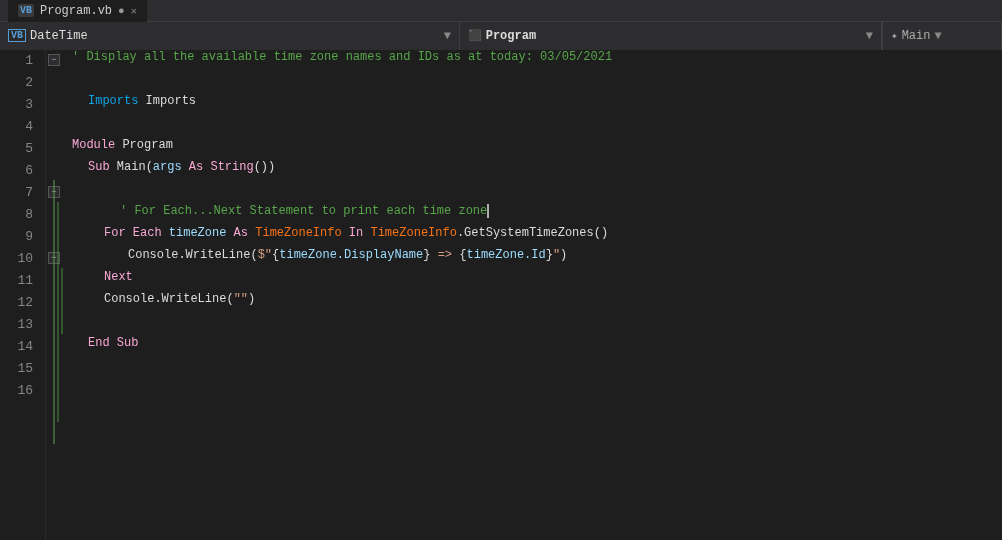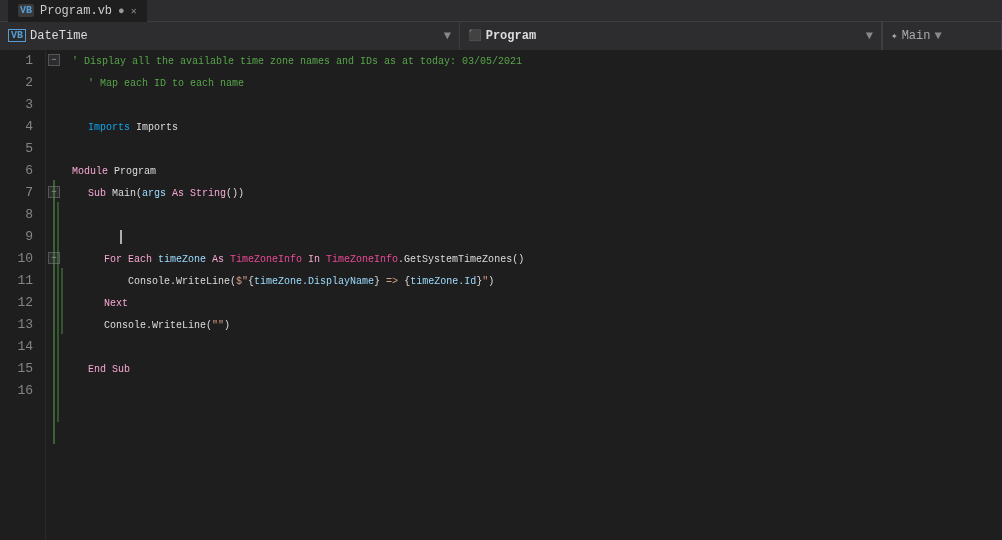--- a/index.html
+++ b/index.html
@@ -146,35 +146,34 @@
     
     .code-area {
       flex: 1;
       overflow-x: auto;
       overflow-y: hidden;
       padding-left: 4px;
     }
 
     .code-line {
       display: flex;
-      align-items: center;
       height: 22px;
-      font-size: 10px;
+      font-size: 12px;
       white-space: pre;
       position: relative;
     }
 
     
     .kw-blue { color: #f9a8d4; }       
     .kw-purple { color: #0ea5e9; }  
     .kw-green { color: #57a64a; }      
     .kw-plain { color: #dcdcdc; }
     .kw-string { color: #d69d85; }     
     .kw-param { color: #9cdcfe; }      
-    .kw-class { color: #ec4899; }      
+    .kw-class { color: #f97316; }      
     .cursor {
       display: inline-block;
       width: 2px;
       height: 14px;
       background: #aeafad;
       vertical-align: middle;
       animation: blink 1s step-end infinite;
     }
     @keyframes blink {
       50% { opacity: 0; }
@@ -248,24 +247,20 @@
     <div style="position:absolute;left:11px;top:152px;width:2px;height:220px;background:#57a64a;opacity:0.4;"></div>
     <div style="position:absolute;left:15px;top:218px;width:2px;height:66px;background:#57a64a;opacity:0.4;"></div>
   </div>
 
   <div class="code-area" style="padding-left:8px;">
 
     <div class="code-line">
       <span class="kw-green">' Display all the available time zone names and IDs as at today: 03/05/2021</span>
     </div>
 
-    <div class="code-line">
-      <span style="width:16px;display:inline-block;"></span>
-      <span class="kw-green">' Map each ID to each name</span>
-    </div>
 
     <div class="code-line"></div>
 
     <div class="code-line">
       <span style="width:16px;display:inline-block;"></span>
       <span class="kw-purple">Imports</span>
       <span class="kw-plain"> Imports</span>
     </div>
 
     <div class="code-line"></div>
@@ -284,21 +279,21 @@
       <span class="kw-param">args</span>
       <span class="kw-blue"> As </span>
       <span class="kw-blue">String</span>
       <span class="kw-plain">())</span>
     </div>
 
     <div class="code-line"></div>
 
     <div class="code-line">
       <span style="width:48px;display:inline-block;"></span>
-      <span class="cursor"></span>
+      <span class="kw-green">' For Each...Next Statement to print each time zone</span><span class="cursor"></span>
     </div>
 
     <div class="code-line">
       <span style="width:32px;display:inline-block;"></span>
       <span class="kw-blue">For Each</span>
       <span class="kw-plain"> </span>
       <span class="kw-param">timeZone</span>
       <span class="kw-blue"> As </span>
       <span class="kw-class">TimeZoneInfo</span>
       <span class="kw-blue"> In </span>

